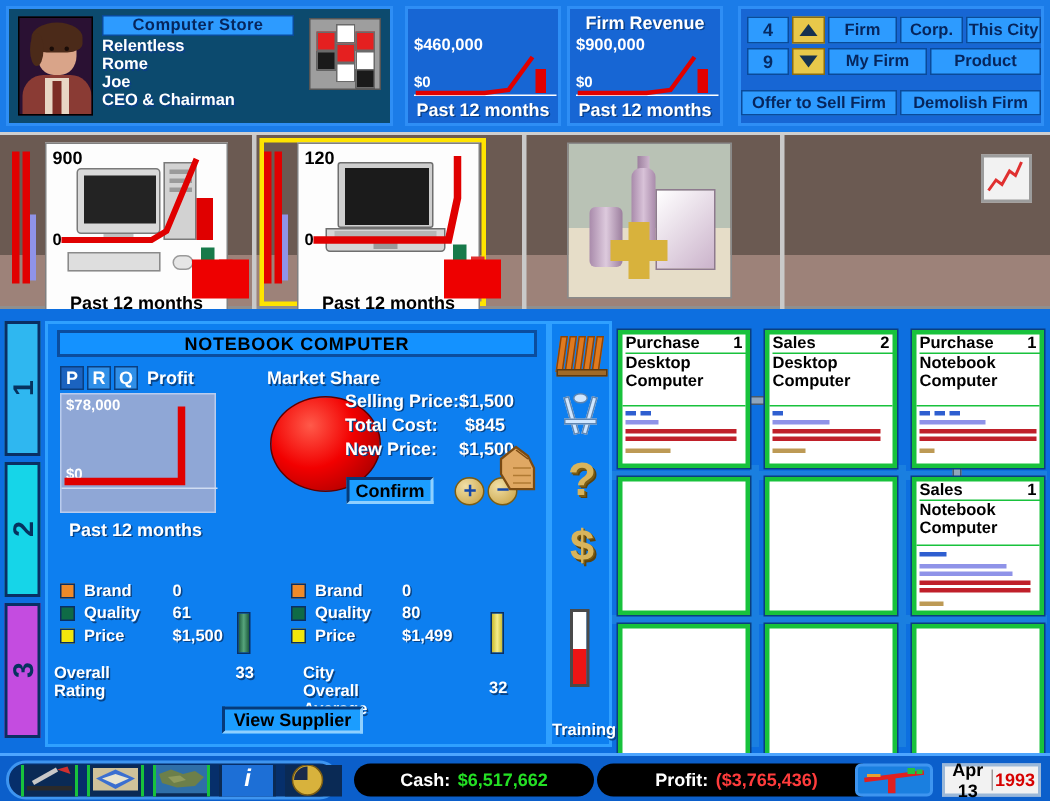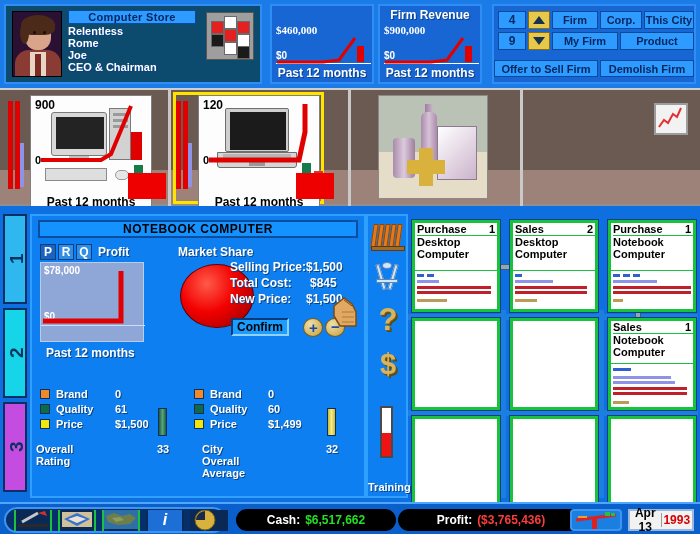--- a/index.html
+++ b/index.html
@@ -42,21 +42,21 @@
 
   .logo { position:absolute; right:6px; top:6px; width:48px; height:48px;
      background:#9e9e9e; border:1px solid #555; }
   .cube { position:absolute; width:13px; height:13px; border:1px solid #6a6a6a; }
 
   
   .minipanel { position:absolute; top:4px; width:104px; height:80px;
      background:#1766d4; border:2px solid #2e8ef5; }
   .mp-title { text-align:center; color:#fff; font-size:12px; font-weight:bold;
      padding-top:2px; text-shadow:1px 1px 0 #0b3f86; }
-  .mp-val { position:absolute; left:4px; top:18px; color:#fff; font-size:11px; font-weight:bold;font-family:Liberation Serif, serif; }
+  .mp-val { position:absolute; left:4px; top:18px; color:#fff; font-size:11px; font-weight:bold; }
   .mp-zero { position:absolute; left:4px; top:44px; color:#fff; font-size:10px; font-weight:bold; }
   .mp-axis { position:absolute; left:4px; top:57px; width:95px; height:1px; background:#fff; }
   .mp-foot { position:absolute; left:0; bottom:2px; width:100%; text-align:center;
      color:#fff; font-size:12px; font-weight:bold; text-shadow:1px 1px 0 #0b3f86; }
   .mp-curve { position:absolute; left:5px; top:30px; width:94px; height:28px; }
 
   
   .rightctl { left:492px; top:4px; width:204px; height:80px;
      background:#1766d4; border:2px solid #2e8ef5; }
   .num-box { position:absolute; width:28px; height:18px; background:#2d9bff;
@@ -469,31 +469,32 @@
     <div style="position:absolute;left:157px;top:443px;">33</div>
   </div>
 
   <div class="legend">
     <div class="sw" style="left:194px;top:389px;background:#f08a28;"></div>
     <div style="position:absolute;left:210px;top:388px;">Brand</div>
     <div style="position:absolute;left:268px;top:388px;">0</div>
 
     <div class="sw" style="left:194px;top:404px;background:#0f6b46;"></div>
     <div style="position:absolute;left:210px;top:403px;">Quality</div>
-    <div style="position:absolute;left:268px;top:403px;">60</div>
+    <div style="position:absolute;left:268px;top:403px;">80</div>
 
     <div class="sw" style="left:194px;top:419px;background:#f2e60c;"></div>
     <div style="position:absolute;left:210px;top:418px;">Price</div>
     <div style="position:absolute;left:268px;top:418px;">$1,499</div>
 
     <div class="vbar" style="left:327px;top:408px;height:28px;background:linear-gradient(90deg,#c9ba2e,#f5ec8a,#c9ba2e);"></div>
     <div style="position:absolute;left:202px;top:443px;">City Overall Average</div>
-    <div style="position:absolute;left:326px;top:443px;text-align:center;">32</div>
-  </div>
-
+    <div style="position:absolute;left:326px;top:453px;text-align:center;">32</div>
+  </div>
+
+  <div class="viewsup">View Supplier</div>
 
   <div class="rail">
     <div class="rail-icon" style="top:6px;">
       <div class="books">
         <div class="book" style="left:2px;"></div>
           <div class="book" style="left:8px;"></div>
         <div class="book" style="left:14px;"></div>
           <div class="book" style="left:20px;"></div>
         <div class="book" style="left:26px;"></div>
         <div class="books-base"></div>

